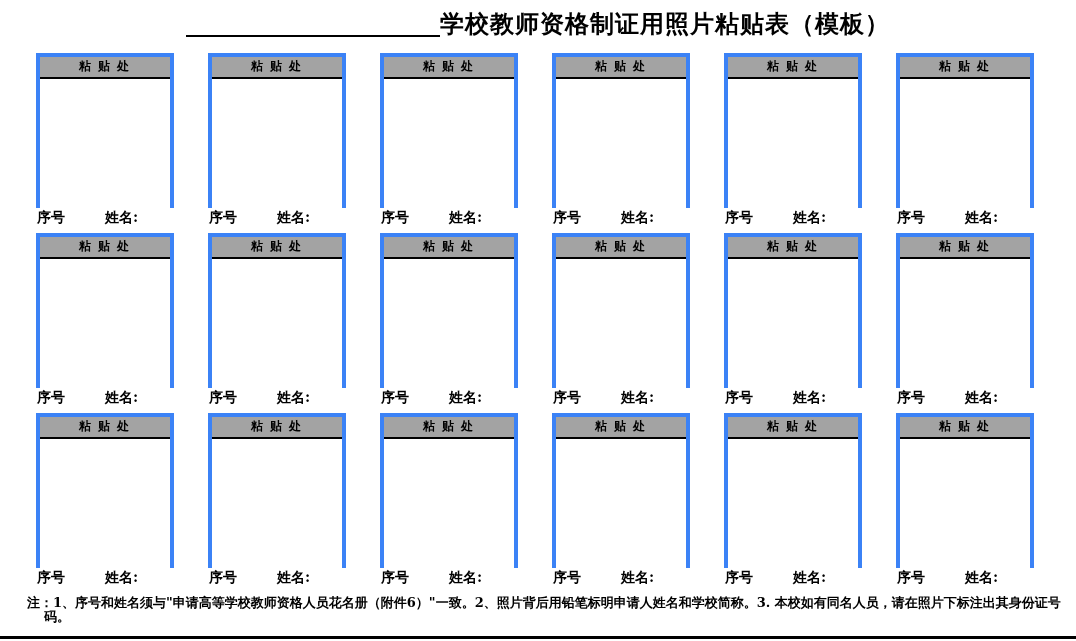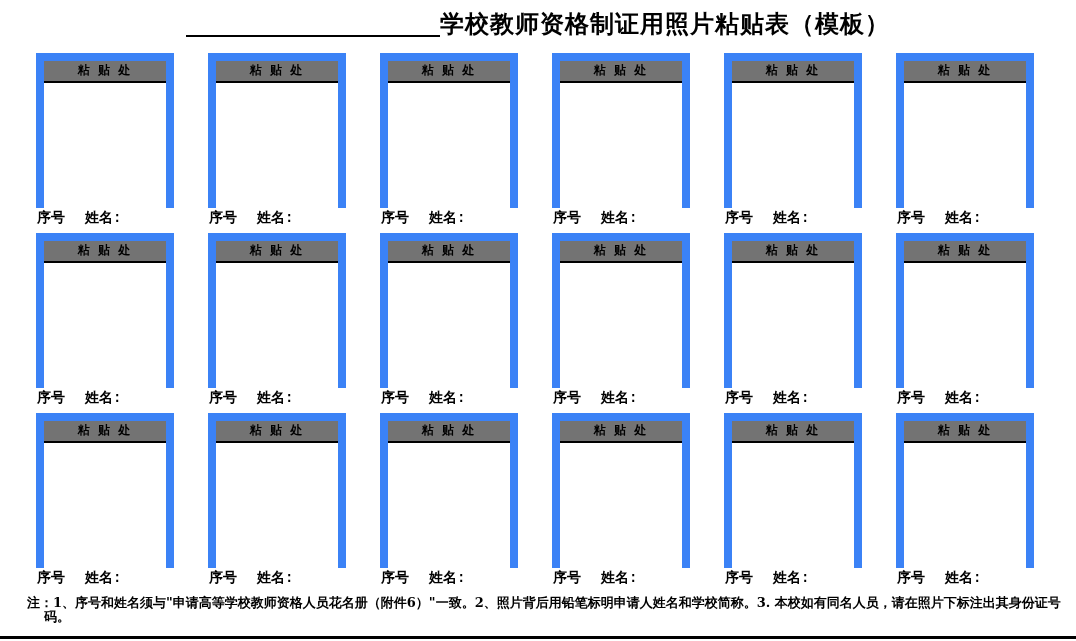--- a/index.html
+++ b/index.html
@@ -49,22 +49,23 @@
     column-gap: 34px;
     row-gap: 8px;
   }
   .cell {
     width: 138px;
   }
   .box {
     box-sizing: border-box;
     width: 138px;
     height: 155px;
-    border: 8px solid #3b82f6;
-    background: #737373;
+    border: 4px solid #3b82f6;
+    background: #a3a3a3;
+    font-family: Liberation Serif, serif;
   }
   .box-header {
     box-sizing: border-box;
     height: 22px;
     line-height: 19px;
     border-bottom: 2px solid #000000;
     text-align: center;
     font-size: 12px;
     font-weight: bold;
     letter-spacing: 2px;
@@ -77,22 +78,21 @@
     margin-top: 2px;
     height: 15px;
     display: flex;
     align-items: center;
     font-size: 14px;
     font-weight: bold;
     padding-left: 1px;
     white-space: nowrap;
   }
   .cell-labels .name {
-    margin-left: 20px;
-    font-family: Liberation Mono, monospace;
+    margin-left: 40px;
   }
   .note {
     position: absolute;
     left: 27px;
     top: 596px;
     width: 1023px;
     margin: 0;
     font-size: 13px;
     line-height: 13.5px;
     font-weight: bold;

